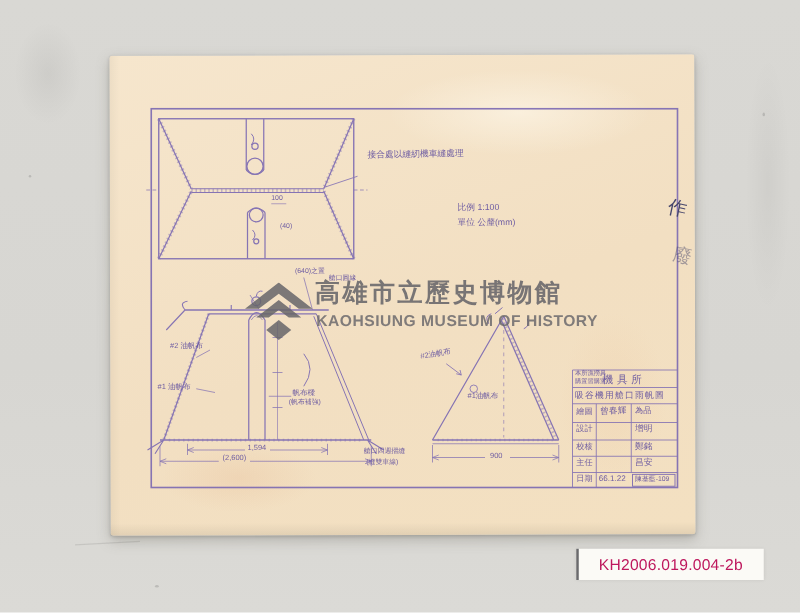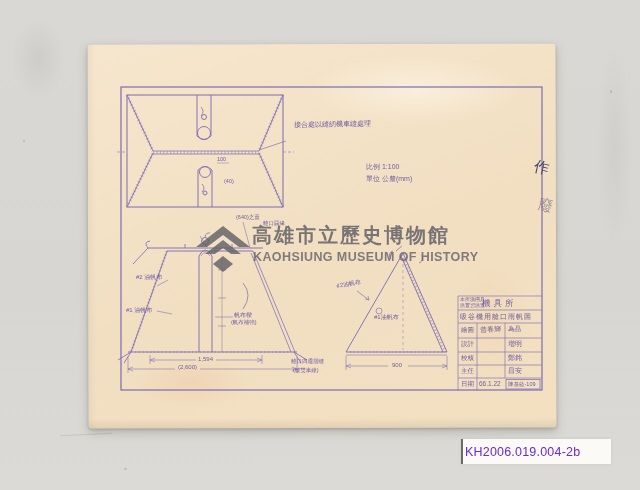--- a/index.html
+++ b/index.html
@@ -29,21 +29,21 @@
   svg.ink{position:absolute;left:0;top:0;pointer-events:none;}
   .lbl{position:absolute;color:#5d4c9e;white-space:nowrap;transform-origin:0 0;opacity:.88;line-height:1;}
   .wm-cn{position:absolute;left:252px;top:227px;font-size:20px;font-weight:bold;
     letter-spacing:2px;color:rgba(102,101,106,.88);line-height:1;font-family:Liberation Mono, monospace;}
   .wm-en{position:absolute;left:253px;top:251px;font-size:12.5px;font-weight:600;
     letter-spacing:.4px;color:rgba(102,101,106,.82);line-height:1;}
   .void{position:absolute;font-size:15px;color:#45456b;transform-origin:0 0;line-height:1;}
   .catalog{position:absolute;left:461px;top:439px;width:148px;height:25px;
     background:#fbfaf6;border-left:2px solid #6a6a6c;box-shadow:0 0 3px rgba(0,0,0,.08);
     display:flex;align-items:center;}
-  .catalog span{font-size:12.5px;color:#6d28d9;padding-left:2px;letter-spacing:.2px;}
+  .catalog span{font-size:12.5px;color:#be185d;padding-left:16px;letter-spacing:.2px;}
   .speck{position:absolute;background:rgba(80,80,80,.22);border-radius:50%;}
   .bgline{position:absolute;left:60px;top:434px;width:52px;height:1px;
     background:rgba(0,0,0,.09);transform:rotate(-3deg);}
 </style>
 </head>
 <body>
 
 <div class="paper"></div>
 <div class="bgline"></div>
 <div class="speck" style="left:124px;top:468px;width:3px;height:2px;"></div>

